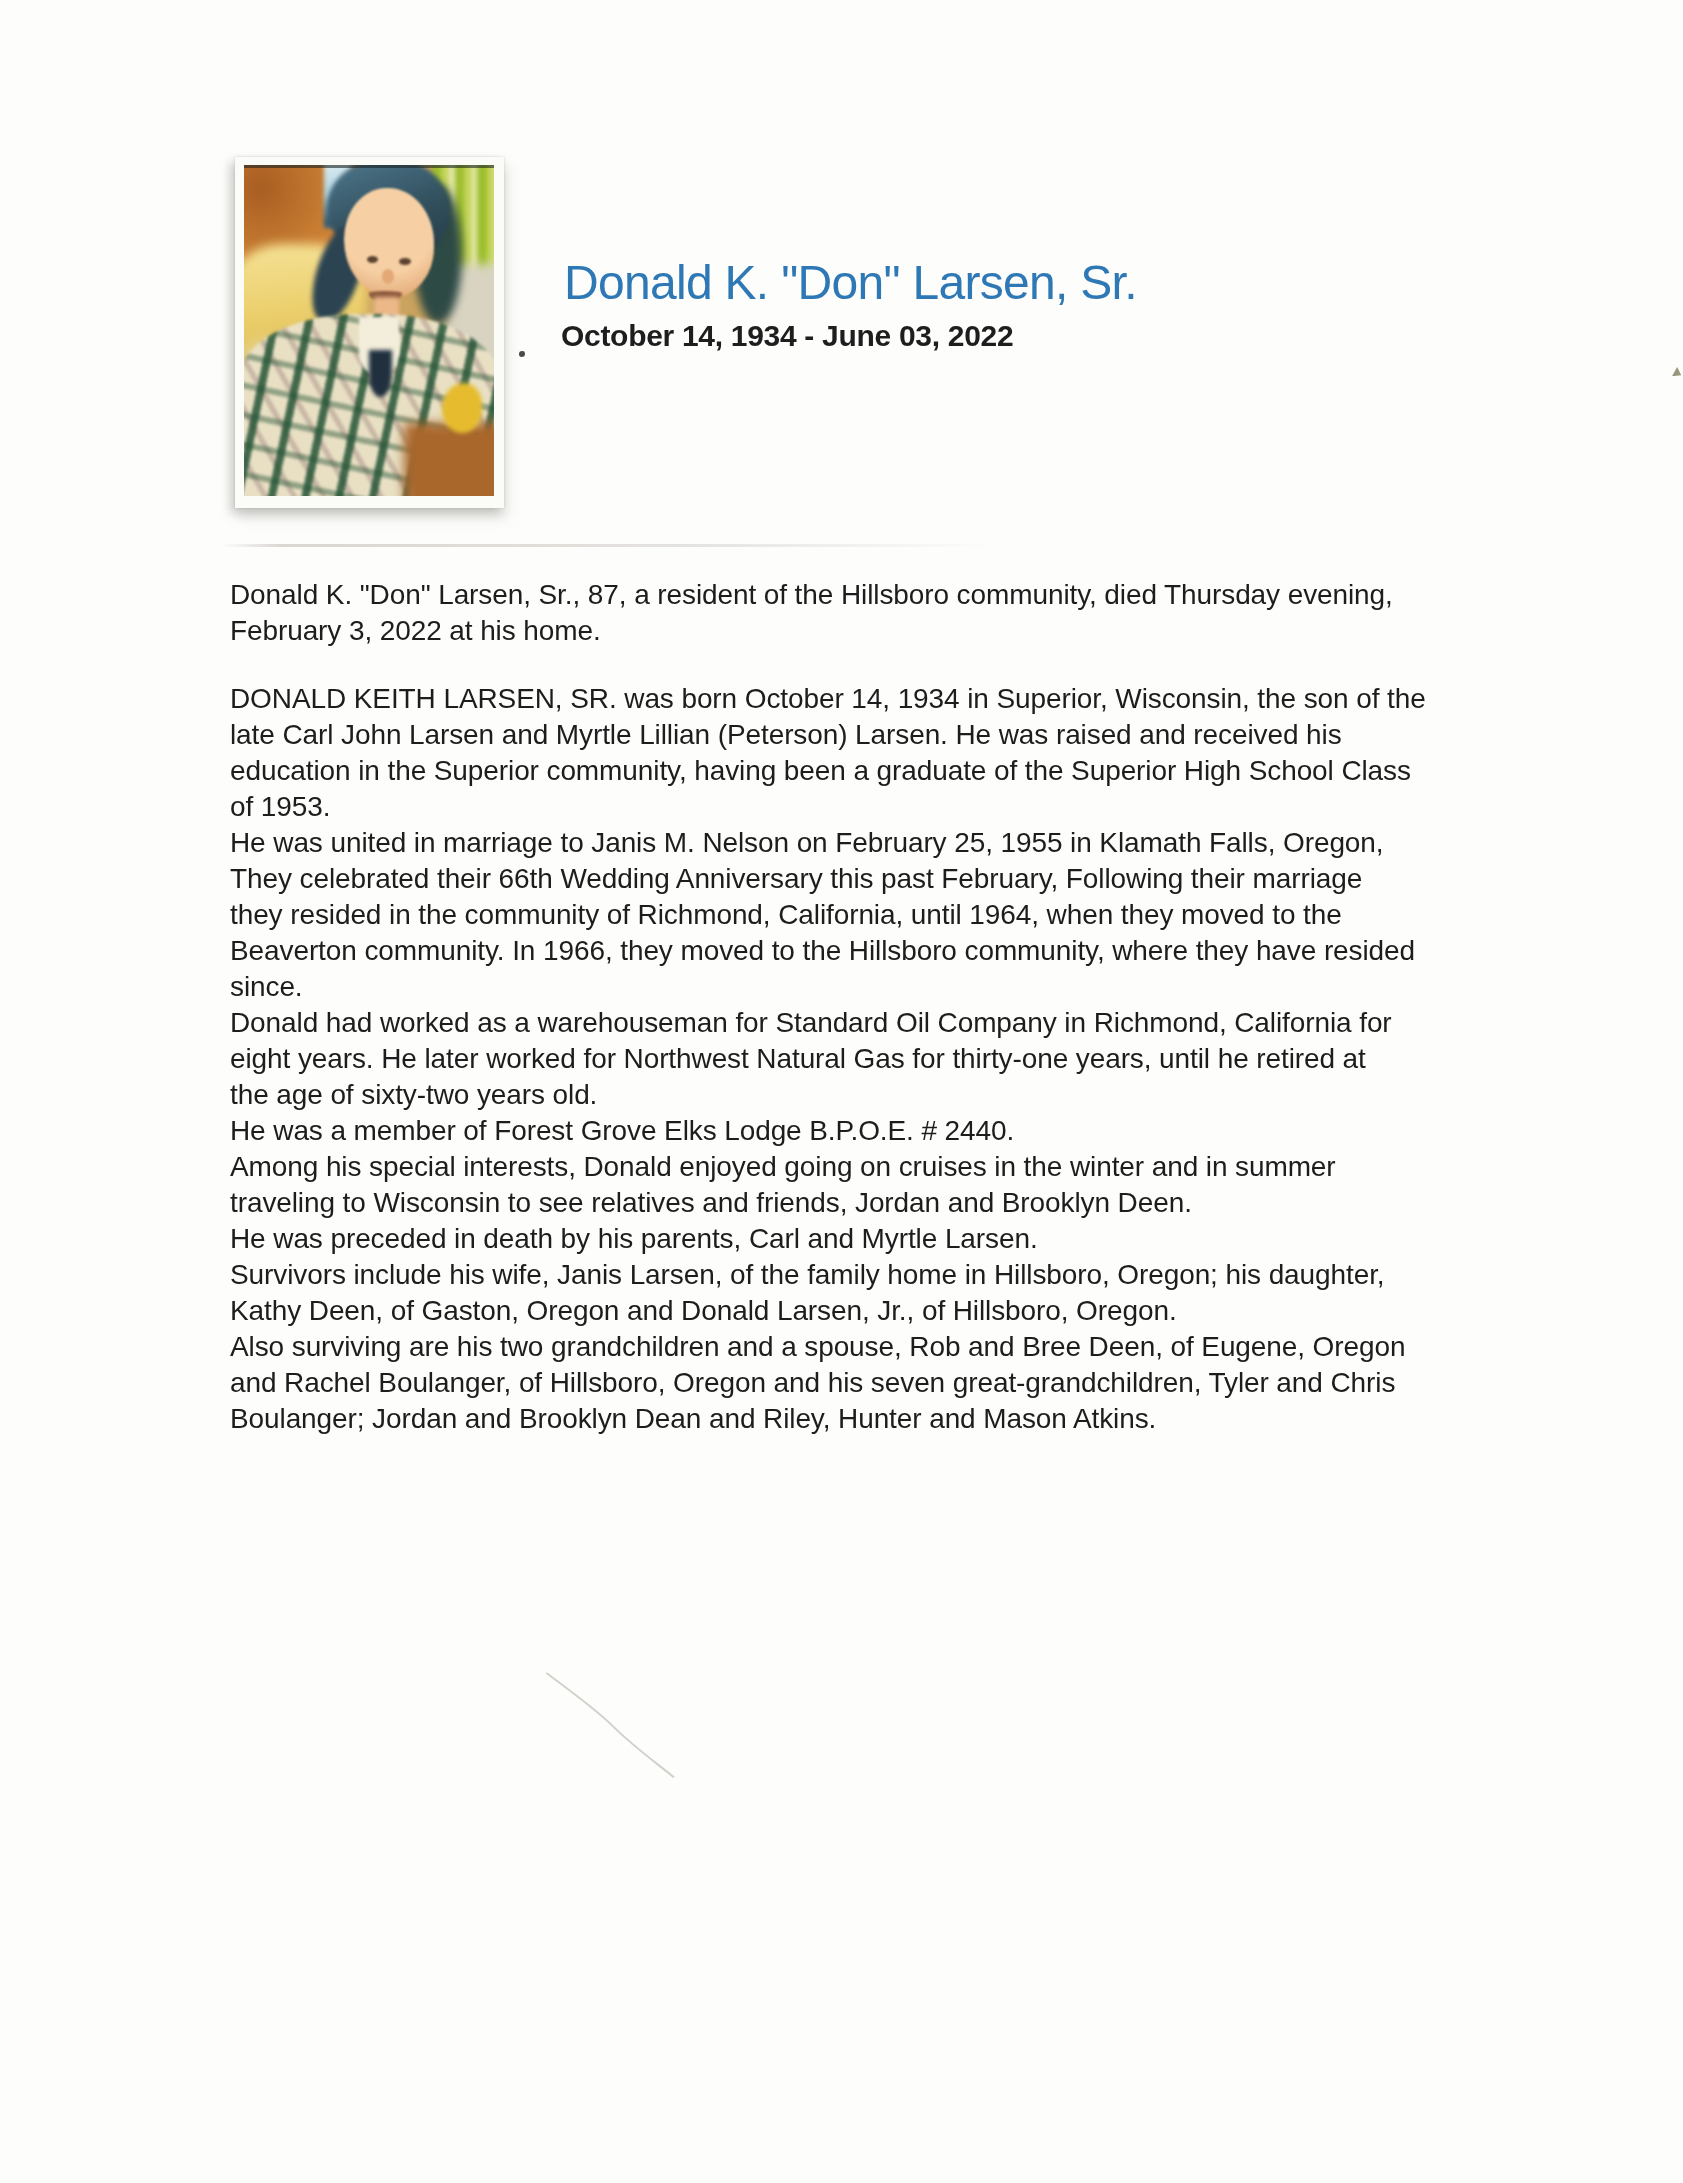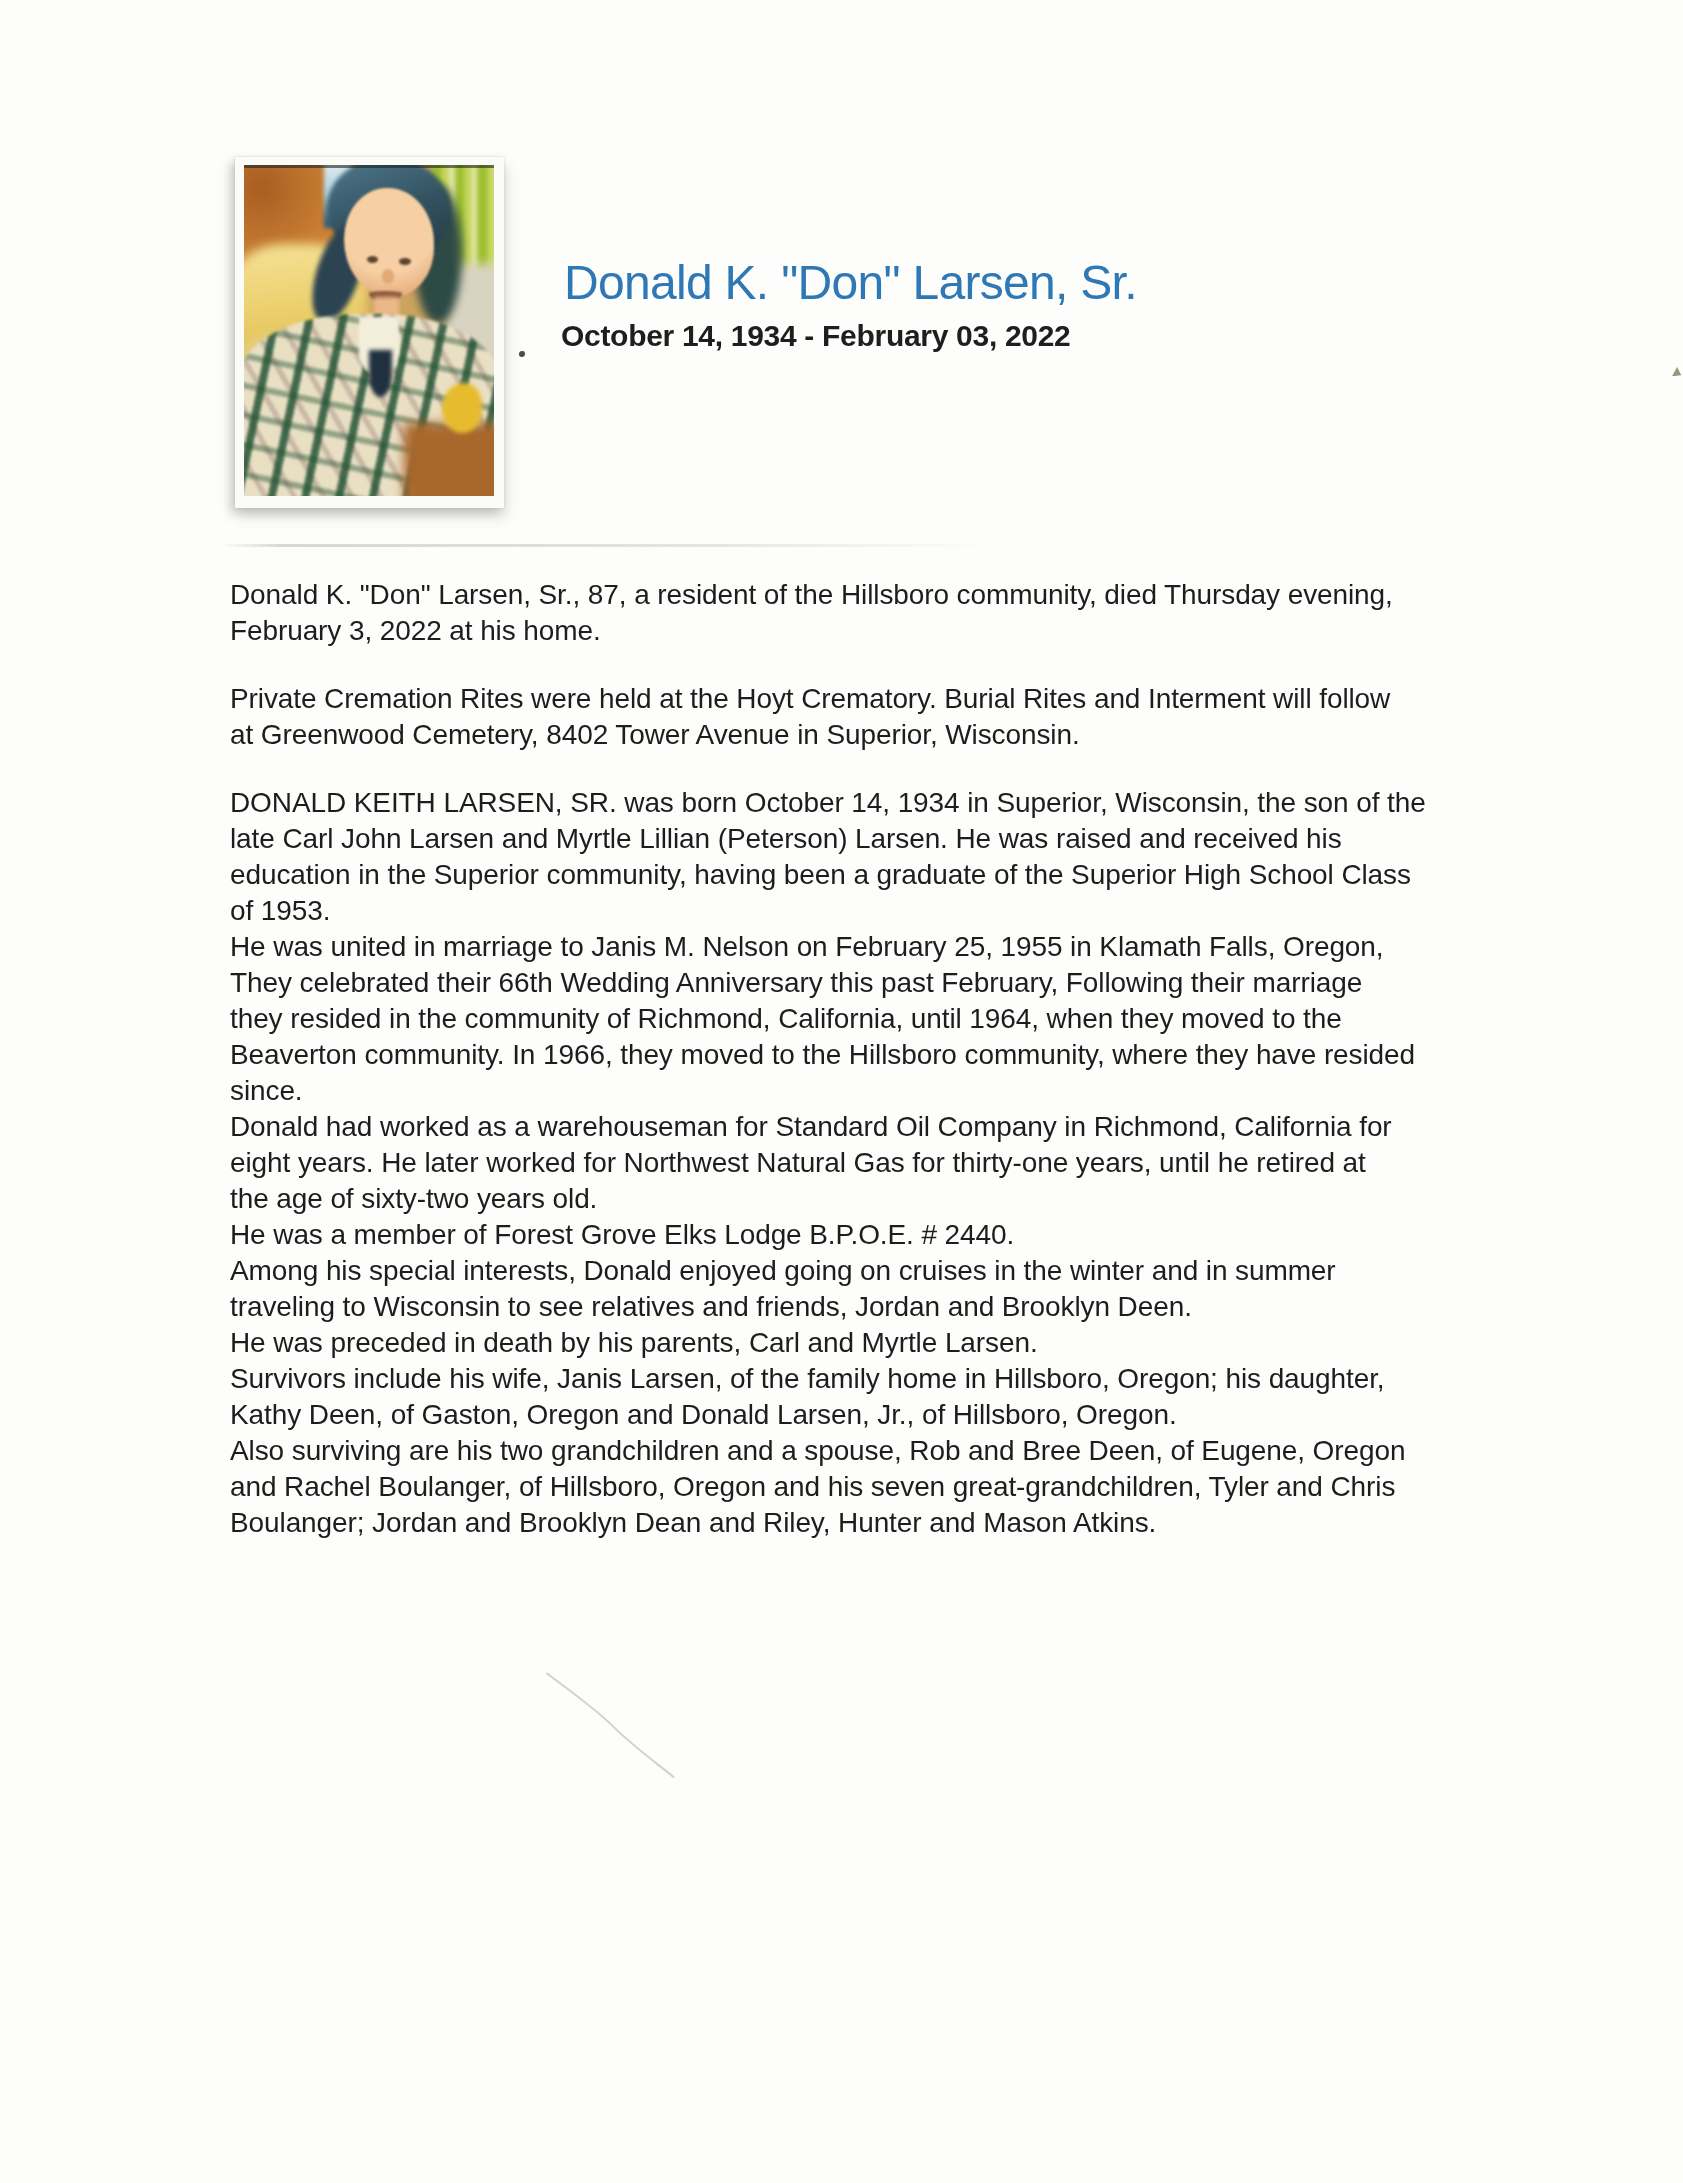--- a/index.html
+++ b/index.html
@@ -120,27 +120,25 @@
       <div class="l-shirt"></div>
       <div class="l-undershirt"></div>
       <div class="l-vshadow"></div>
       <div class="l-brorange"></div>
       <div class="l-duck"></div>
       <div class="l-topedge"></div>
     </div>
   </div>
 
   <h1 class="title">Donald K. "Don" Larsen, Sr.</h1>
-  <div class="dates">October 14, 1934 - February 03, 2022</div>
+  <div class="dates">October 14, 1934 - June 03, 2022</div>
 
   <div class="obituary">
     <p>Donald K. "Don" Larsen, Sr., 87, a resident of the Hillsboro community, died Thursday evening,
 February 3, 2022 at his home.</p>
-    <p>Private Cremation Rites were held at the Hoyt Crematory. Burial Rites and Interment will follow
-at Greenwood Cemetery, 8402 Tower Avenue in Superior, Wisconsin.</p>
     <p>DONALD KEITH LARSEN, SR. was born October 14, 1934 in Superior, Wisconsin, the son of the
 late Carl John Larsen and Myrtle Lillian (Peterson) Larsen. He was raised and received his
 education in the Superior community, having been a graduate of the Superior High School Class
 of 1953.
 He was united in marriage to Janis M. Nelson on February 25, 1955 in Klamath Falls, Oregon,
 They celebrated their 66th Wedding Anniversary this past February, Following their marriage
 they resided in the community of Richmond, California, until 1964, when they moved to the
 Beaverton community. In 1966, they moved to the Hillsboro community, where they have resided
 since.
 Donald had worked as a warehouseman for Standard Oil Company in Richmond, California for

